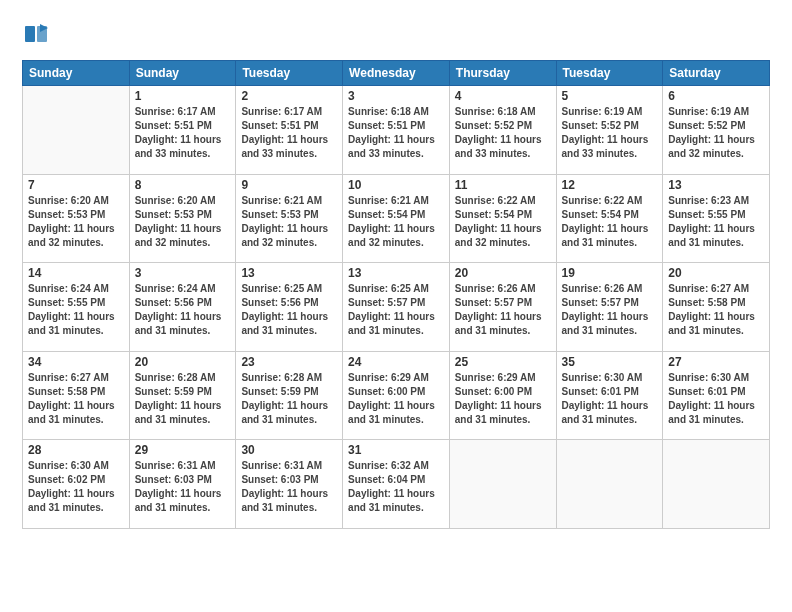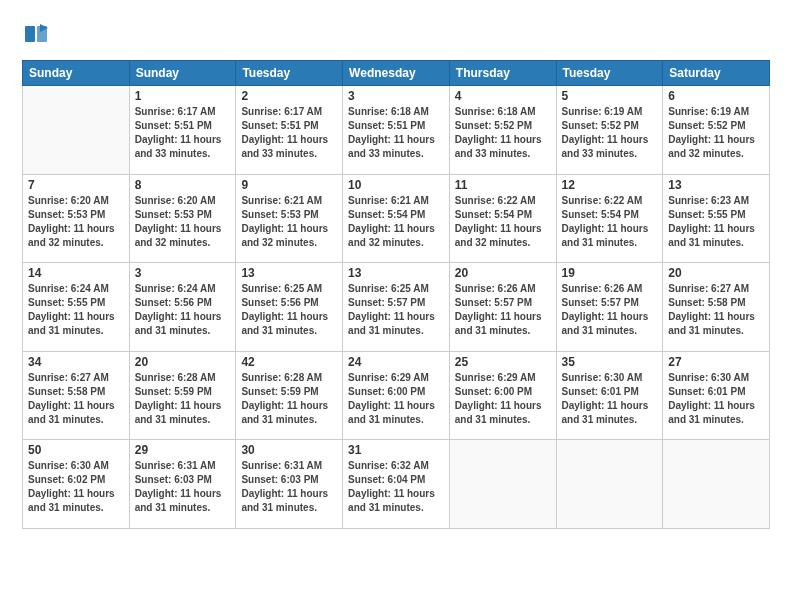--- a/index.html
+++ b/index.html
@@ -296,21 +296,21 @@
 and 31 minutes.</div>
           </td>
           <td>
             <span class="day-num">20</span>
             <div class="day-info" style="white-space: pre-line;">Sunrise: 6:28 AM
 Sunset: 5:59 PM
 Daylight: 11 hours
 and 31 minutes.</div>
           </td>
           <td>
-            <span class="day-num">42</span>
+            <span class="day-num">23</span>
             <div class="day-info" style="white-space: pre-line;">Sunrise: 6:28 AM
 Sunset: 5:59 PM
 Daylight: 11 hours
 and 31 minutes.</div>
           </td>
           <td>
             <span class="day-num">24</span>
             <div class="day-info" style="white-space: pre-line;">Sunrise: 6:29 AM
 Sunset: 6:00 PM
 Daylight: 11 hours
@@ -333,21 +333,21 @@
           <td>
             <span class="day-num">27</span>
             <div class="day-info" style="white-space: pre-line;">Sunrise: 6:30 AM
 Sunset: 6:01 PM
 Daylight: 11 hours
 and 31 minutes.</div>
           </td>
         </tr>
         <tr>
           <td>
-            <span class="day-num">50</span>
+            <span class="day-num">28</span>
             <div class="day-info" style="white-space: pre-line;">Sunrise: 6:30 AM
 Sunset: 6:02 PM
 Daylight: 11 hours
 and 31 minutes.</div>
           </td>
           <td>
             <span class="day-num">29</span>
             <div class="day-info" style="white-space: pre-line;">Sunrise: 6:31 AM
 Sunset: 6:03 PM
 Daylight: 11 hours

